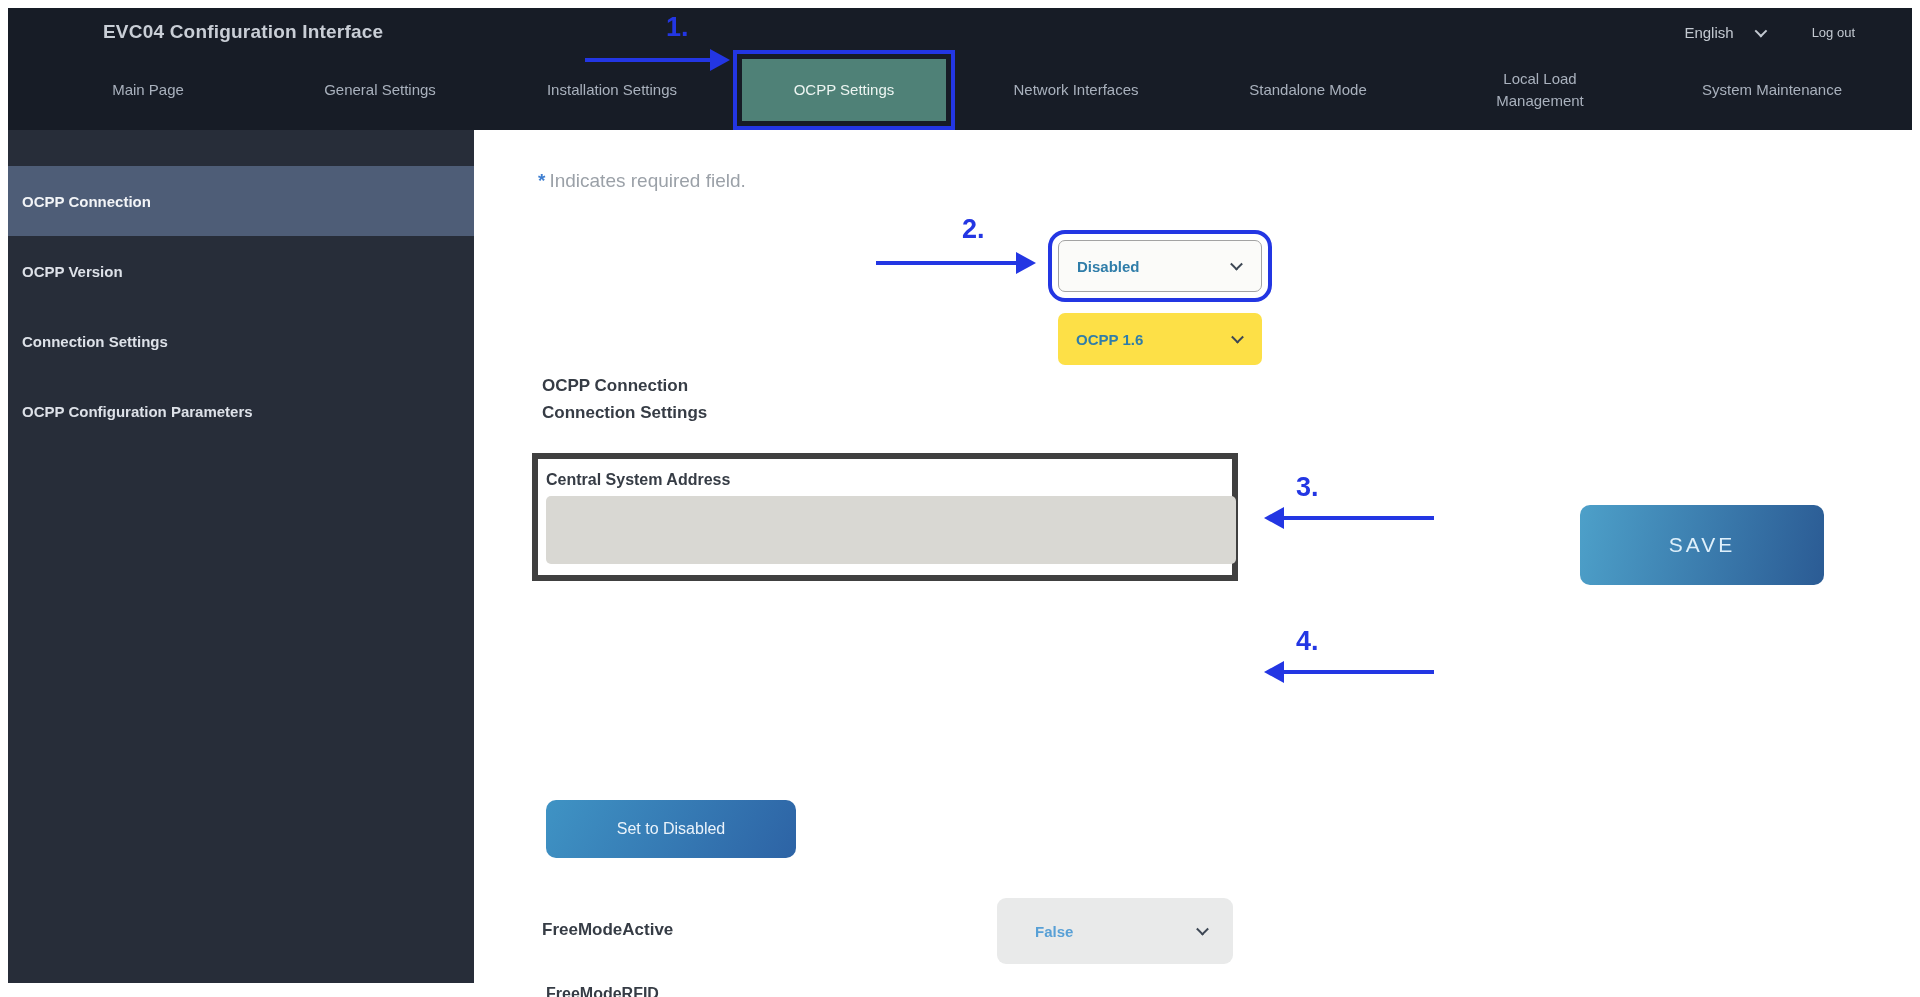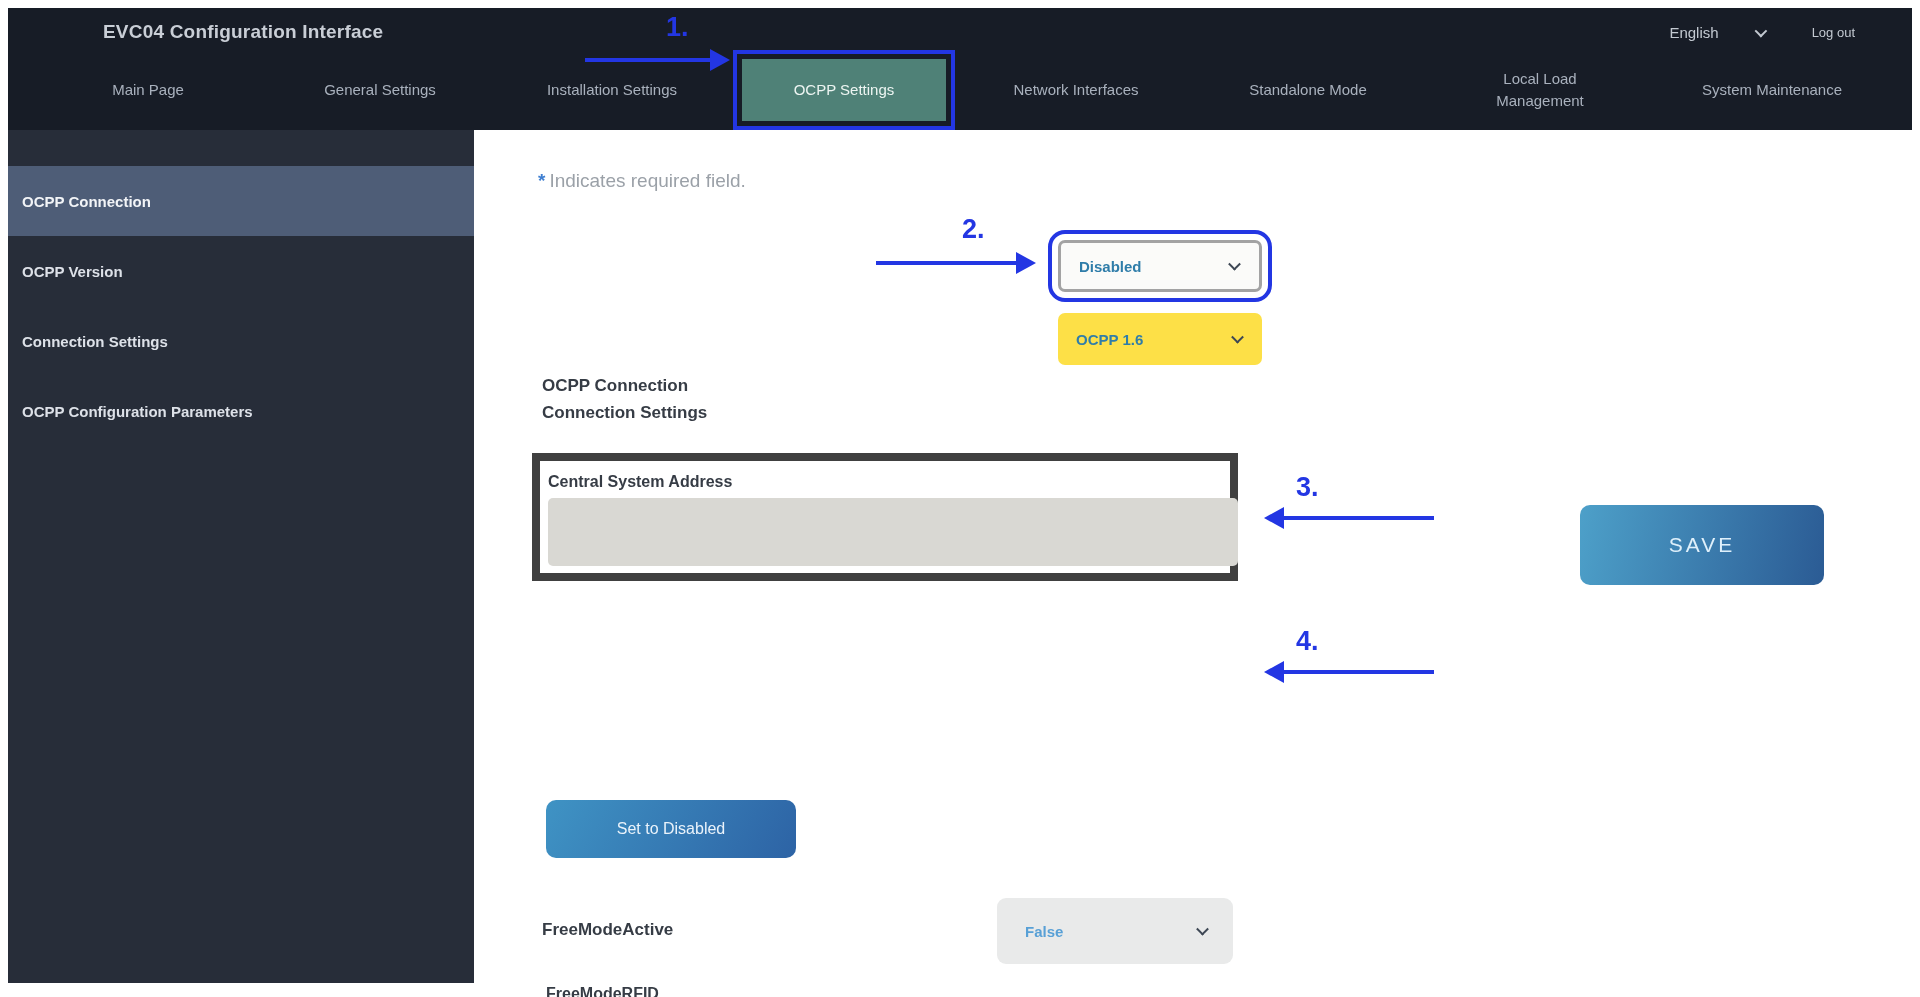--- a/index.html
+++ b/index.html
@@ -5,21 +5,21 @@
   * { margin:0; padding:0; box-sizing:border-box; }
   html,body { background:#ffffff; }
   body { font-family:"Liberation Sans", sans-serif; }
   .page { position:relative; width:1920px; height:997px; background:#ffffff; overflow:hidden; }
   .app  { position:absolute; left:8px; top:8px; width:1904px; }
 
   
   .header { position:relative; height:122px; background:#171c26; }
   .header-title { position:absolute; left:95px; top:13px; font-size:19px; font-weight:600; color:#c9ced6; letter-spacing:.2px; }
   .header-right { position:absolute; right:57px; top:16px; display:flex; align-items:center; gap:48px; }
-  .lang { display:flex; align-items:center; gap:36px; cursor:pointer; }
+  .lang { display:flex; align-items:center; gap:21px; cursor:pointer; }
   .lang-label { font-size:15px; color:#c3c9d1; }
   .chev { display:inline-block; width:9px; height:9px; border-right:2.5px solid #c3c9d1; border-bottom:2.5px solid #c3c9d1; transform:rotate(45deg) translateY(-2px); }
   .logout { font-size:13px; color:#c3c9d1; cursor:pointer; }
 
   .nav { position:absolute; left:0; right:0; bottom:0; height:80px; display:flex; align-items:center; padding:0 24px; }
   .nav-item { flex:1; text-align:center; font-size:15px; color:#a9b1bd; cursor:pointer; line-height:1.45; }
   .nav-item .narrow { display:inline-block; max-width:112px; }
   .nav-item.active { flex:1; }
   .tab-pill { display:inline-block; background:#4f8177; color:#edf5f2; padding:20px 52px; outline:4px solid #2336e3; outline-offset:5px; font-size:15px; }
 
@@ -33,27 +33,27 @@
 
   .req-note { position:absolute; left:64px; top:40px; font-size:19px; color:#9ba1a8; }
   .req-star { color:#3f7fd1; font-weight:700; margin-right:4px; }
 
   .field-label { position:absolute; font-size:17px; font-weight:700; color:#363c45; }
   .section-heading { position:absolute; left:68px; top:273px; font-size:17px; font-weight:700; color:#363c45; }
 
   .select { position:absolute; width:204px; height:52px; border-radius:7px; cursor:pointer; }
   .select .val { position:absolute; left:18px; top:50%; transform:translateY(-50%); font-size:15px; font-weight:700; color:#2f7da9; }
   .select .chev { position:absolute; right:20px; top:50%; transform:translateY(-70%) rotate(45deg); border-color:#3d4754; }
-  .select.light { background:#fbfbf9; border:3px solid #a3a3a3; outline:4px solid #2336e3; outline-offset:6px; }
+  .select.light { background:#fbfbf9; border:1px solid #a3a3a3; outline:4px solid #2336e3; outline-offset:6px; }
   .select.gray { background:#fde047; }
   .select.wide { width:236px; height:66px; border-radius:9px; background:#e9eaea; }
-  .select.wide .val { left:28px; color:#58a0d6; }
+  .select.wide .val { left:38px; color:#58a0d6; }
   .select.wide .chev { right:26px; }
 
-  .field-group { position:absolute; left:58px; width:706px; height:128px; border:8px solid #404040; background:#ffffff; padding:12px 8px 4px 8px; }
+  .field-group { position:absolute; left:58px; width:706px; height:128px; border:6px solid #404040; background:#ffffff; padding:12px 8px 4px 8px; }
   .field-group .g-label { font-size:16px; font-weight:700; color:#363c45; }
   .field-group input { display:block; margin-top:7px; width:690px; height:68px; background:#d9d8d3; border:none; border-radius:5px; font-size:16px; color:#363c45; padding:0 14px; outline:none; }
 
   .btn { position:absolute; display:flex; align-items:center; justify-content:center; cursor:pointer; border:none; }
   .btn-save { left:1098px; top:375px; width:244px; height:80px; border-radius:10px;
               background:linear-gradient(100deg,#4da0c9,#2b5b94); color:#dff0fb; font-size:21px; letter-spacing:3px; font-weight:500;margin-left:8px; }
   .btn-defaults { left:72px; top:670px; width:250px; height:58px; border-radius:10px;
               background:linear-gradient(120deg,#3f93c4,#2d63a5); color:#eaf3fb; font-size:16px; font-weight:500; }
 
   .fmr-clip { position:absolute; left:72px; top:855px; font-size:16px; font-weight:700; color:#363c45; }

